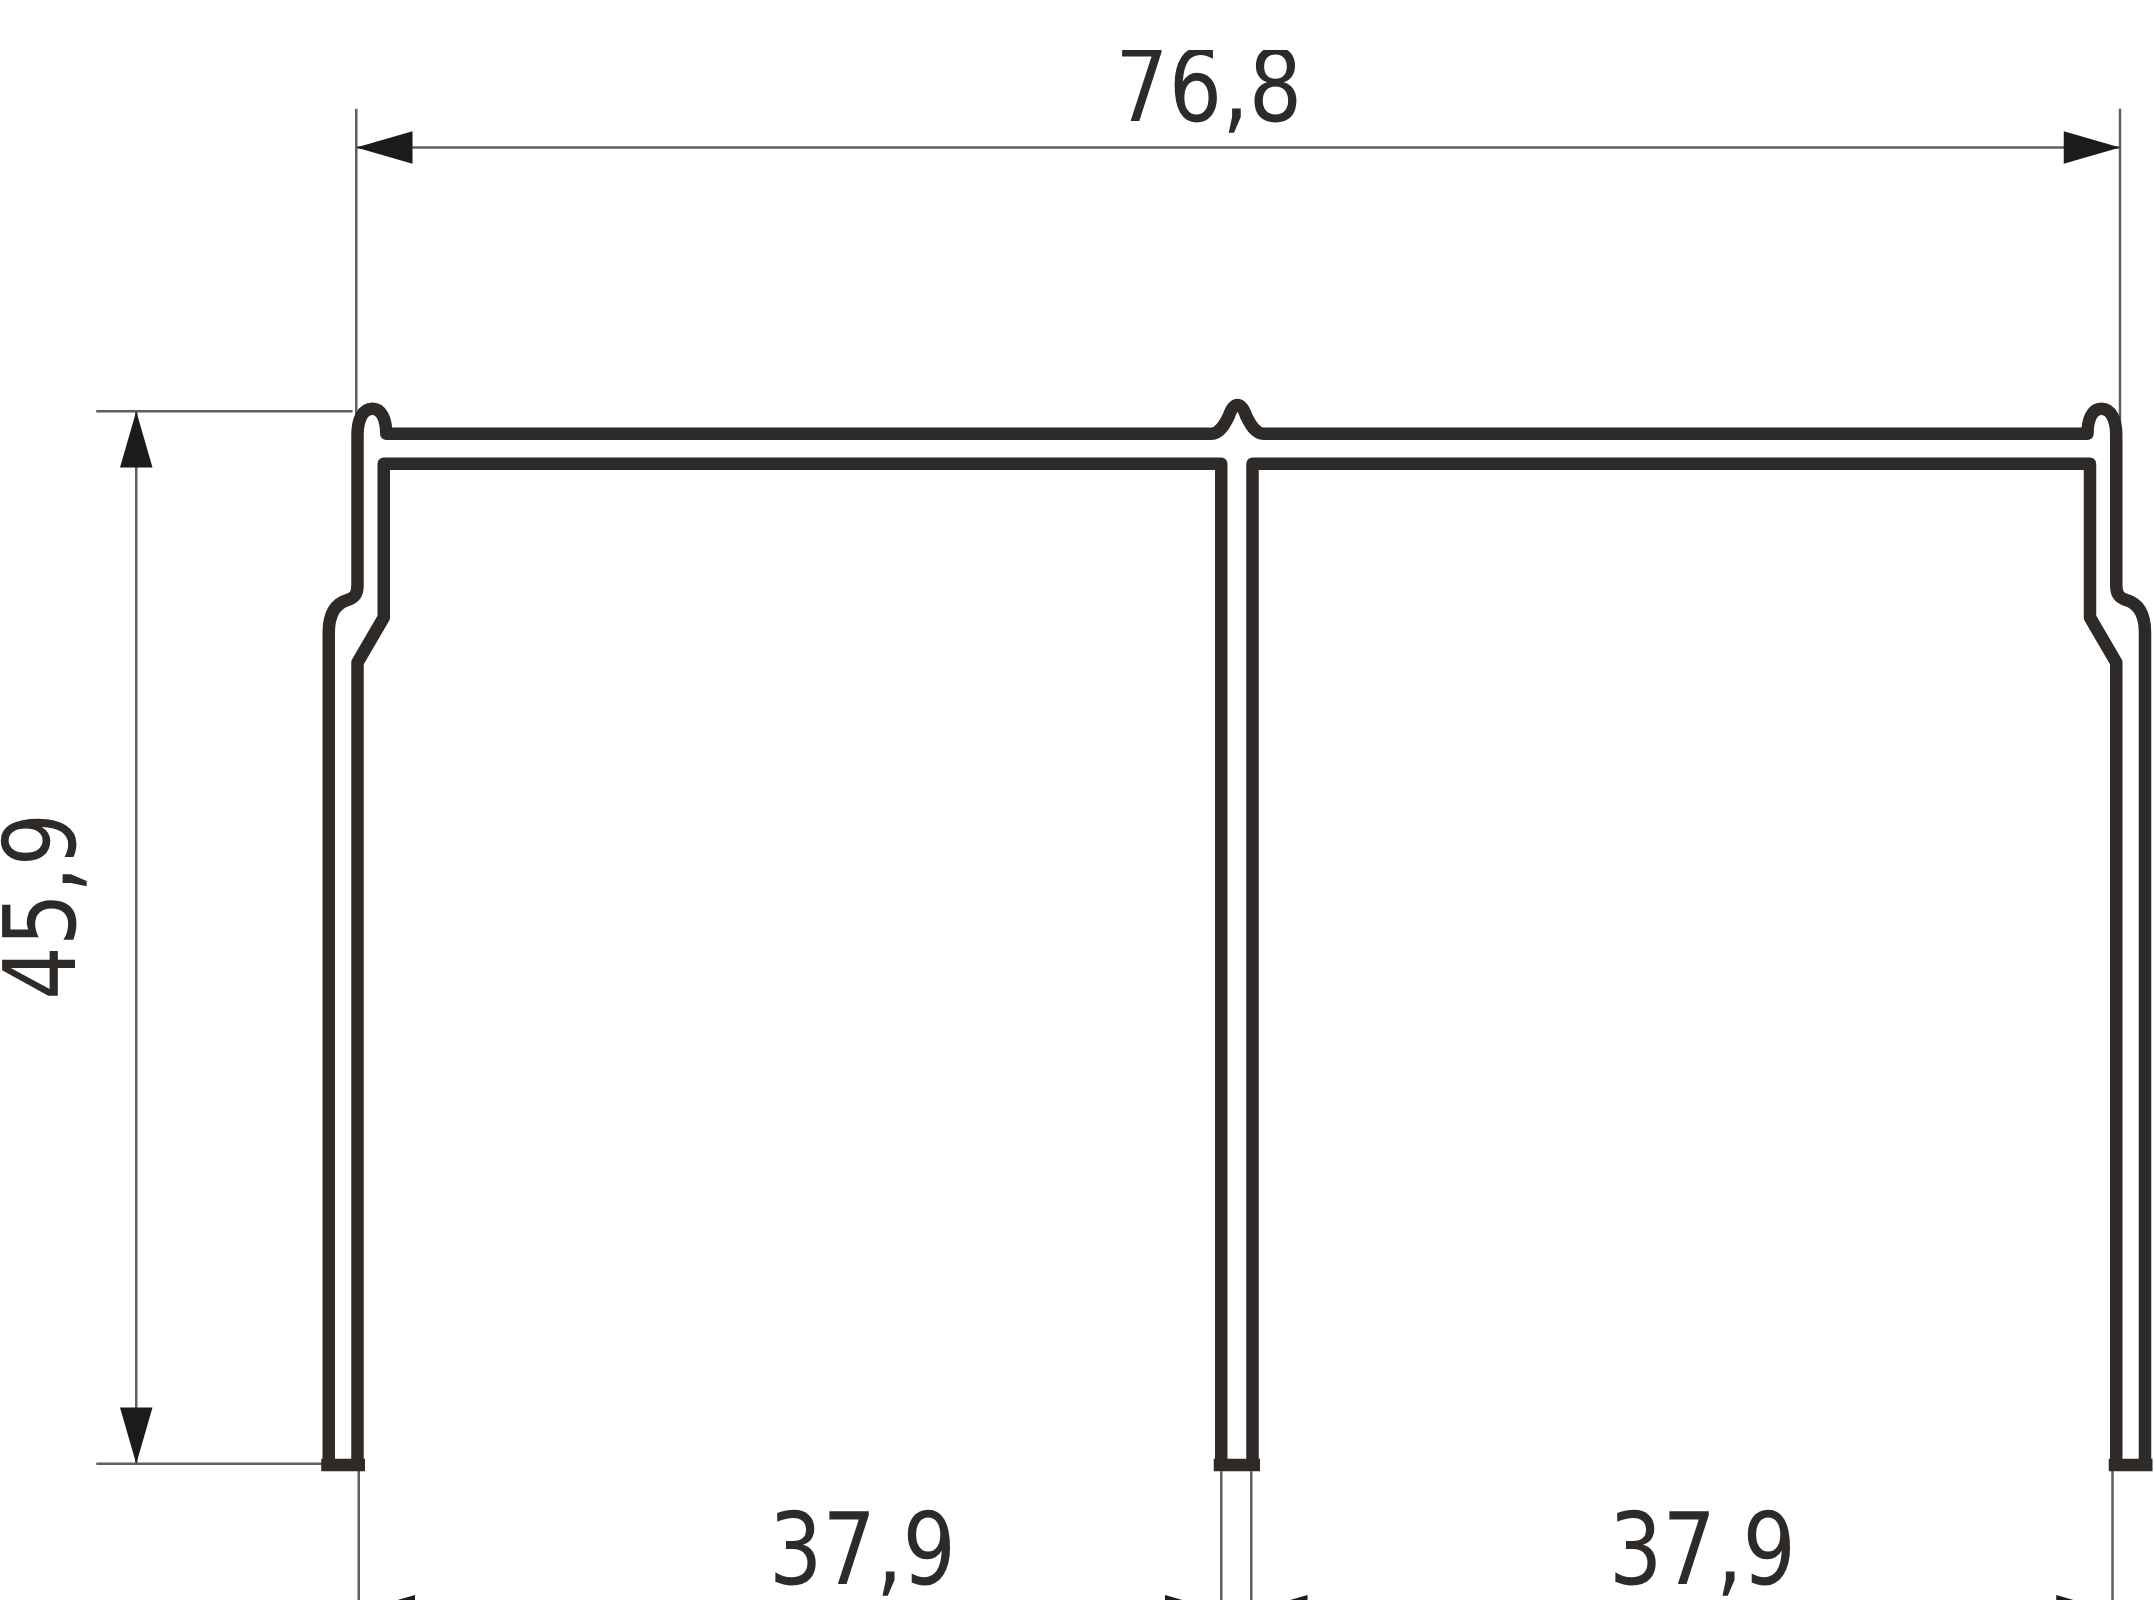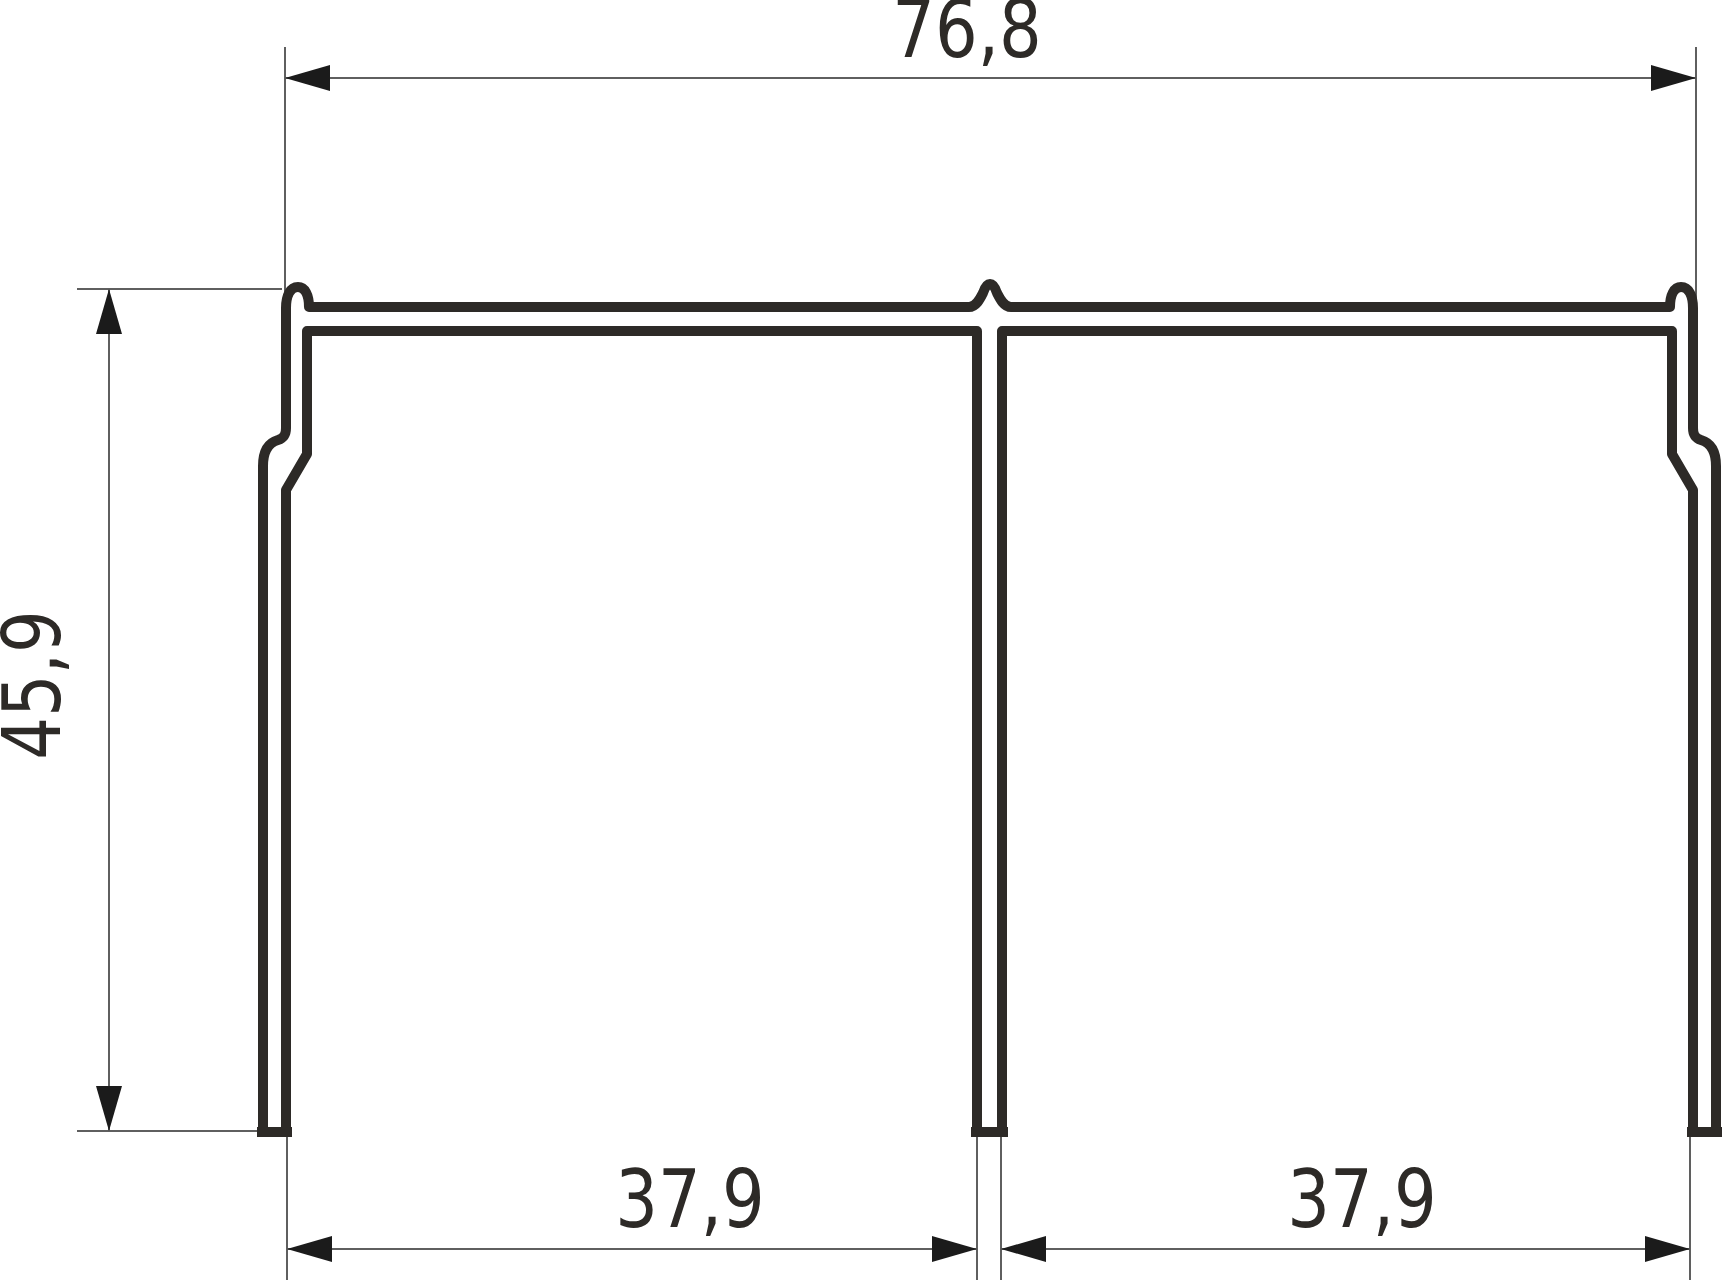--- a/index.html
+++ b/index.html
@@ -8,20 +8,21 @@
     background: #ffffff;
     width: 1723px;
     height: 1280px;
     overflow: hidden;
   }
   .canvas {
     position: relative;
     width: 1723px;
     height: 1184px;
     background: #ffffff;
+    margin-top: 40px;
   }
   svg {
     display: block;
     width: 1723px;
     height: 1280px;
   }
   .contour {
     fill: none;
     stroke-width: 10;
     stroke-linejoin: round;

